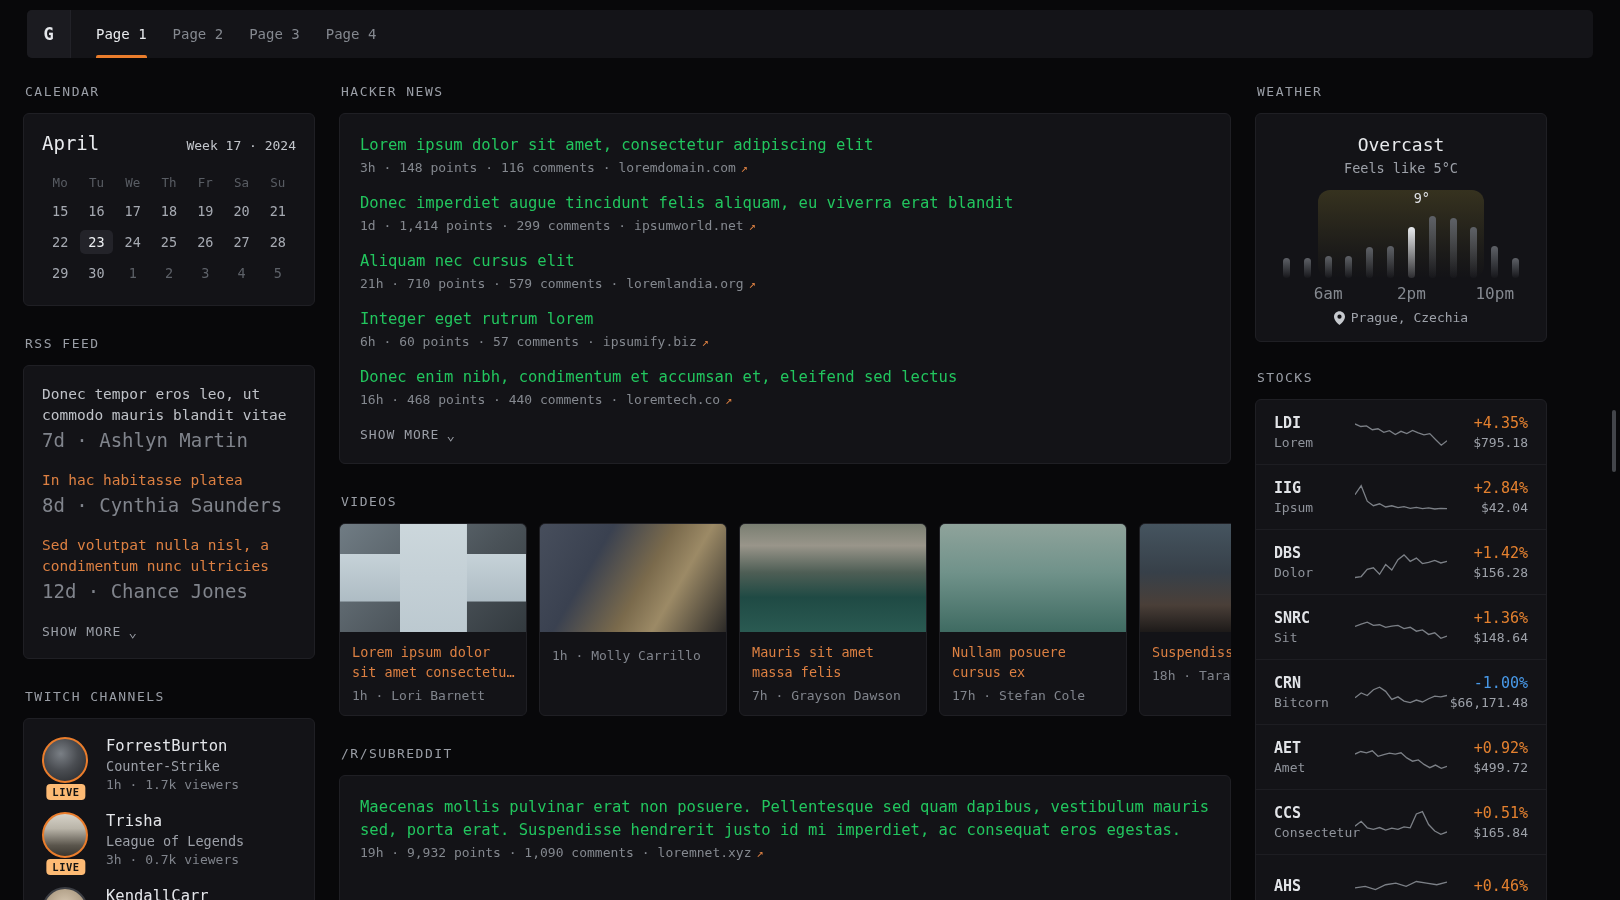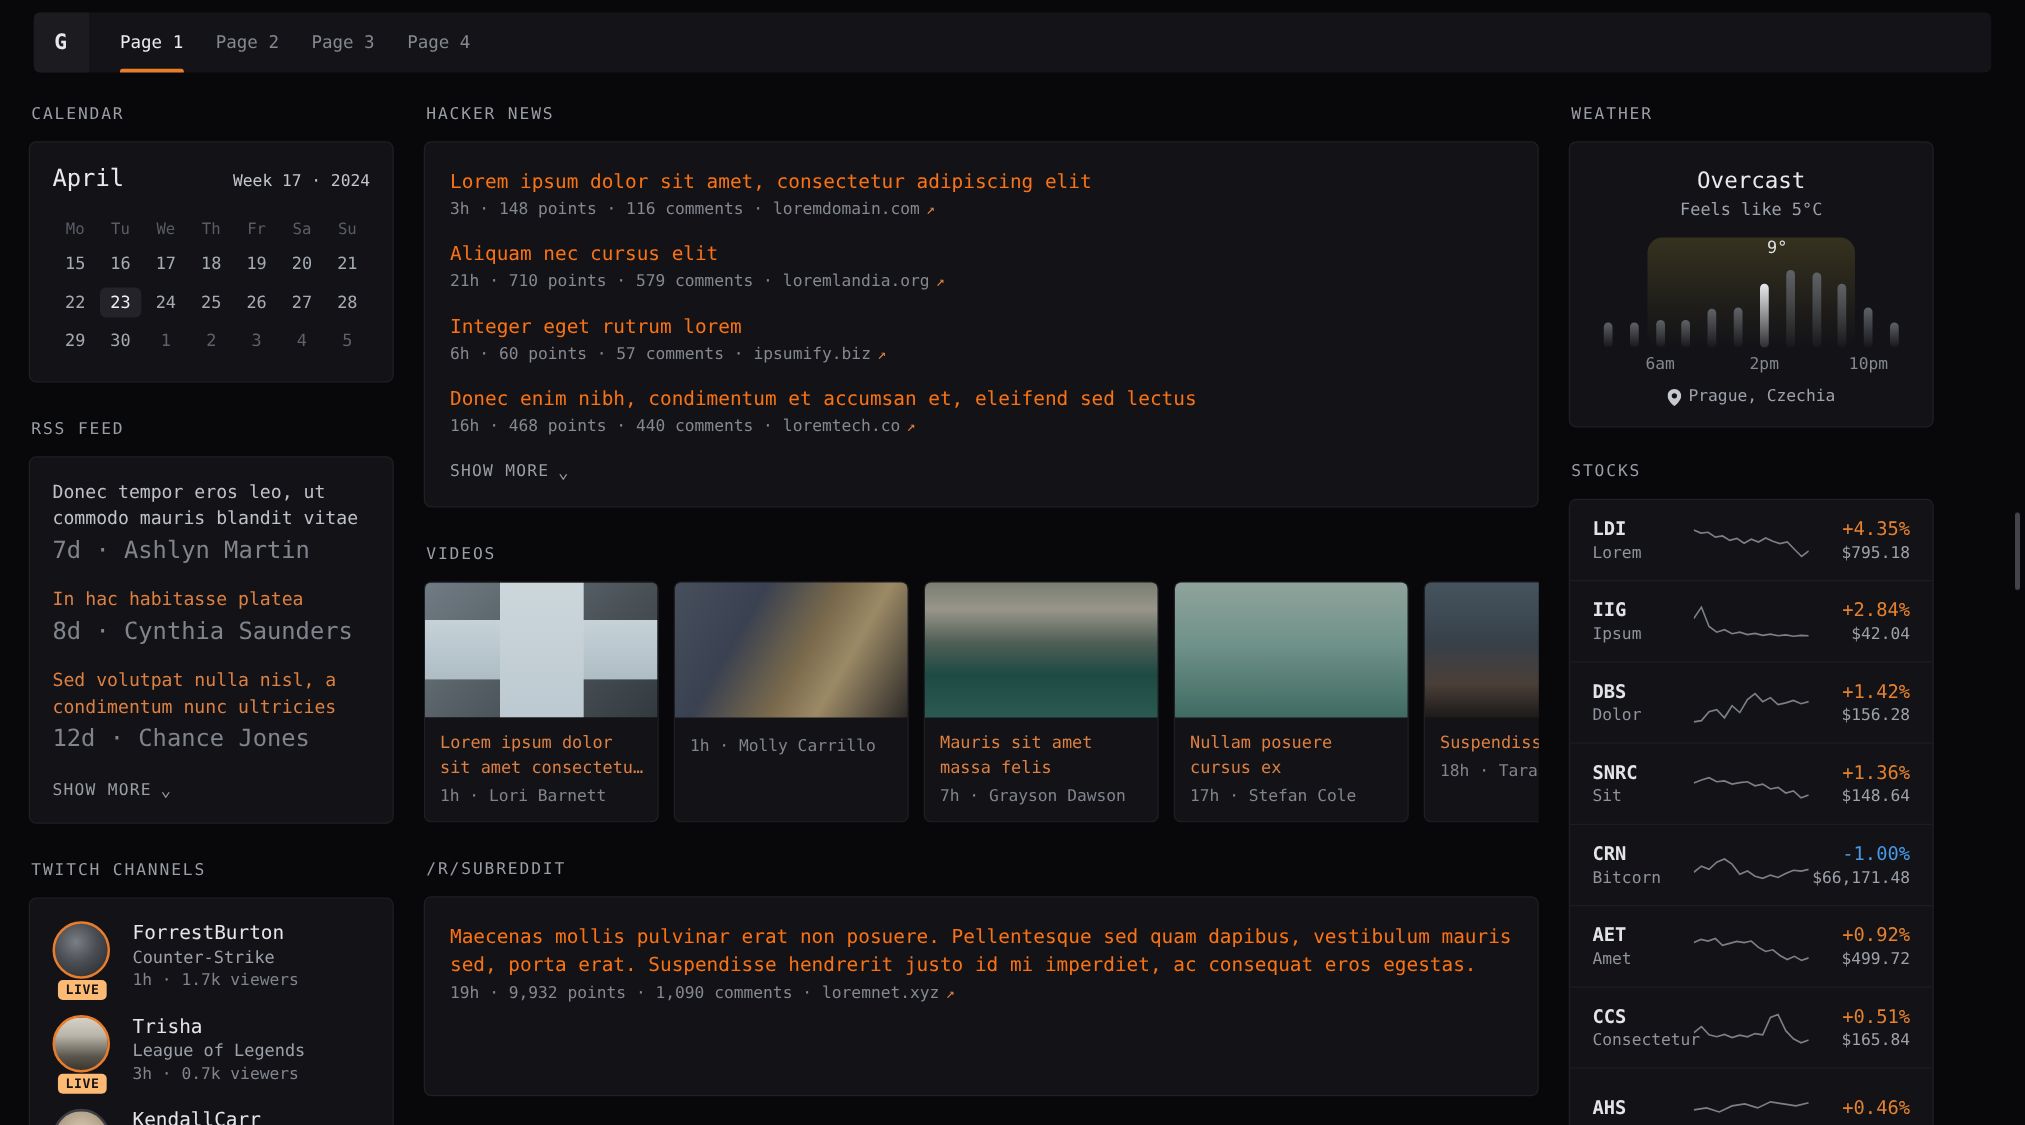--- a/index.html
+++ b/index.html
@@ -92,21 +92,21 @@
     position:absolute; left:50%; transform:translateX(-50%); bottom:-8px;
     background:#fdba74; color:#141414; font-size:10.5px; font-weight:bold;
     padding:2px 6px; border-radius:4px; letter-spacing:0.5px;
   }
   .tw-name { font-size:15.5px; color:#e4e6ea; }
   .tw-game { font-size:13.5px; color:#9da1a9; margin-top:3px; }
   .tw-meta { font-size:13px; color:#80848c; margin-top:3px; }
   
   .hn-card { padding:20px; }
   .hn-item { margin-bottom:17px; }
-  .hn-title { font-size:15.5px; line-height:23px; color:#f97316; cursor:pointer; }
+  .hn-title { font-size:15.5px; line-height:23px; color:#22c55e; cursor:pointer; }
   .hn-meta { font-size:13px; color:#84888f; margin-top:3px; }
   .hn-domain { color:#84888f; margin-left:8px; text-decoration:none; cursor:pointer; }
   .arr { color:#dd8042; margin-left:5px; font-size:12px; }
   
   .thumbs { display:flex; gap:12px; overflow:hidden; width:892px; }
   .vid-card { width:188px; flex:0 0 188px; padding-bottom:12px; cursor:pointer; }
   .vid-thumb { width:100%; height:108px; border-radius:5px 5px 0 0; }
   .th1 { background:
       linear-gradient(#ccd7dc,#bcc9d0) center/36% 100% no-repeat,
       linear-gradient(#c6d2d8,#aebcc4) center/100% 44% no-repeat,
@@ -135,21 +135,21 @@
     background:linear-gradient(to bottom, #5e6167 0%, rgba(94,97,103,0.05) 100%);
   }
   .wbar.current { background:linear-gradient(to bottom, #e8eaee 0%, rgba(232,234,238,0.12) 100%); }
   .w-temp {
     position:absolute; top:0; transform:translateX(-50%);
     font-size:13.5px; color:#dfe1e5;
   }
   .w-times { position:relative; height:16px; margin-top:6px; }
   .w-time {
     position:absolute; transform:translateX(-50%); top:0;
-    font-size:13px; color:#84888f;
+    font-size:16px; color:#84888f;
   }
   .w-loc { margin-top:10px; font-size:13px; color:#9da1a9; display:flex; align-items:center; justify-content:center; gap:6px; }
   
   .stocks-card { padding:0; }
   .srow { display:flex; align-items:center; padding:13px 18px; }
   .srow + .srow { border-top:1px solid #1d1d22; }
   .s-left { flex:1; min-width:0; }
   .s-sym { font-size:15px; font-weight:bold; color:#e2e4e8; }
   .s-name { font-size:13px; color:#8f939b; margin-top:3px; }
   .s-spark { flex:0 0 92px; height:38px; }
@@ -288,20 +288,24 @@
   <div class="col-mid">
 
     <div class="section">
       <div class="sec-title">HACKER NEWS</div>
       <div class="card hn-card">
         <div class="hn-item">
           <div class="hn-title">Lorem ipsum dolor sit amet, consectetur adipiscing elit</div>
           <div class="hn-meta"><span>3h · 148 points · 116 comments ·</span><a class="hn-domain"><span>loremdomain.com</span><span class="arr">↗</span></a></div>
         </div>
         <div class="hn-item">
+          <div class="hn-title">Donec imperdiet augue tincidunt felis aliquam, eu viverra erat blandit</div>
+          <div class="hn-meta"><span>1d · 1,414 points · 299 comments ·</span><a class="hn-domain"><span>ipsumworld.net</span><span class="arr">↗</span></a></div>
+        </div>
+        <div class="hn-item">
           <div class="hn-title">Aliquam nec cursus elit</div>
           <div class="hn-meta"><span>21h · 710 points · 579 comments ·</span><a class="hn-domain"><span>loremlandia.org</span><span class="arr">↗</span></a></div>
         </div>
         <div class="hn-item">
           <div class="hn-title">Integer eget rutrum lorem</div>
           <div class="hn-meta"><span>6h · 60 points · 57 comments ·</span><a class="hn-domain"><span>ipsumify.biz</span><span class="arr">↗</span></a></div>
         </div>
         <div class="hn-item">
           <div class="hn-title">Donec enim nibh, condimentum et accumsan et, eleifend sed lectus</div>
           <div class="hn-meta"><span>16h · 468 points · 440 comments ·</span><a class="hn-domain"><span>loremtech.co</span><span class="arr">↗</span></a></div>

